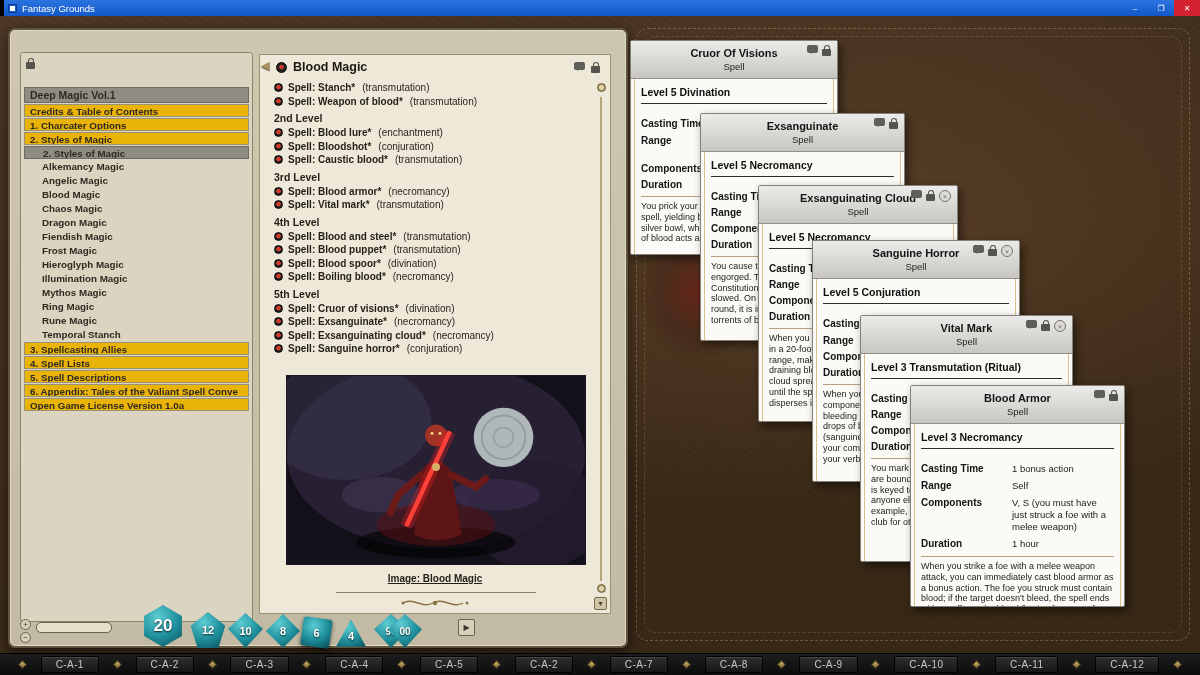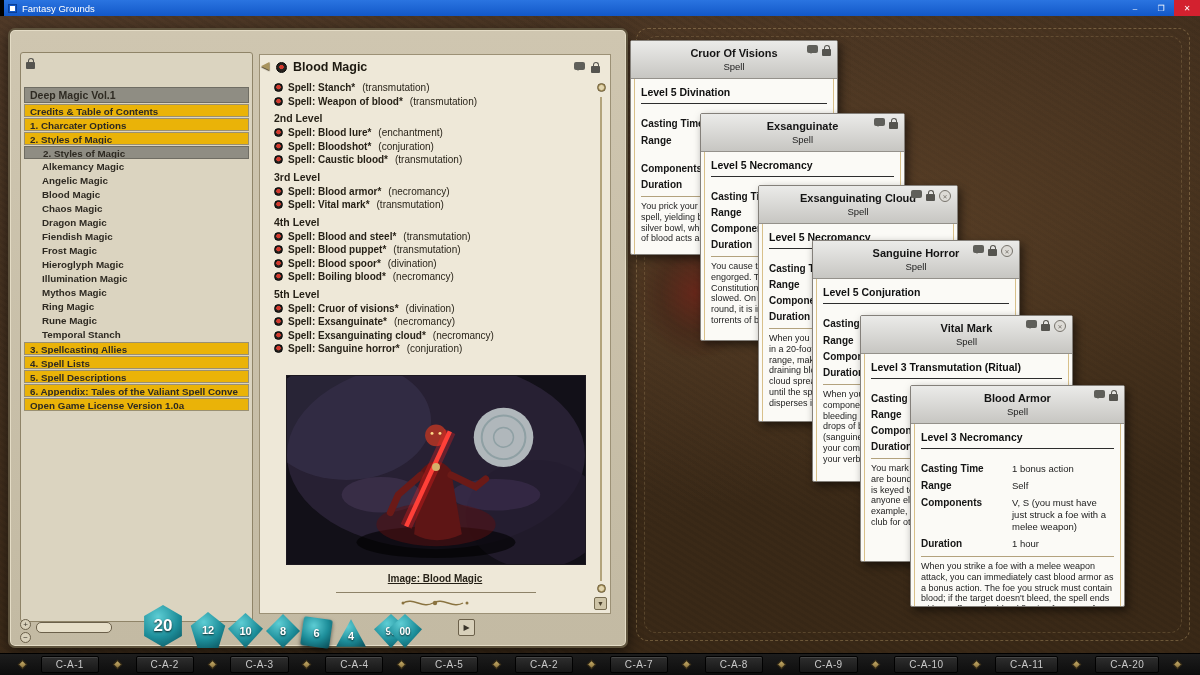--- a/index.html
+++ b/index.html
@@ -606,16 +606,16 @@
       <div class="tab"><span>C-A-7</span></div>
       <span class="tab-diamond"></span>
       <div class="tab"><span>C-A-8</span></div>
       <span class="tab-diamond"></span>
       <div class="tab"><span>C-A-9</span></div>
       <span class="tab-diamond"></span>
       <div class="tab"><span>C-A-10</span></div>
       <span class="tab-diamond"></span>
       <div class="tab"><span>C-A-11</span></div>
       <span class="tab-diamond"></span>
-      <div class="tab"><span>C-A-20</span></div>
+      <div class="tab"><span>C-A-12</span></div>
       <span class="tab-diamond"></span>
     </div>
 </div>
 
 </body></html>

